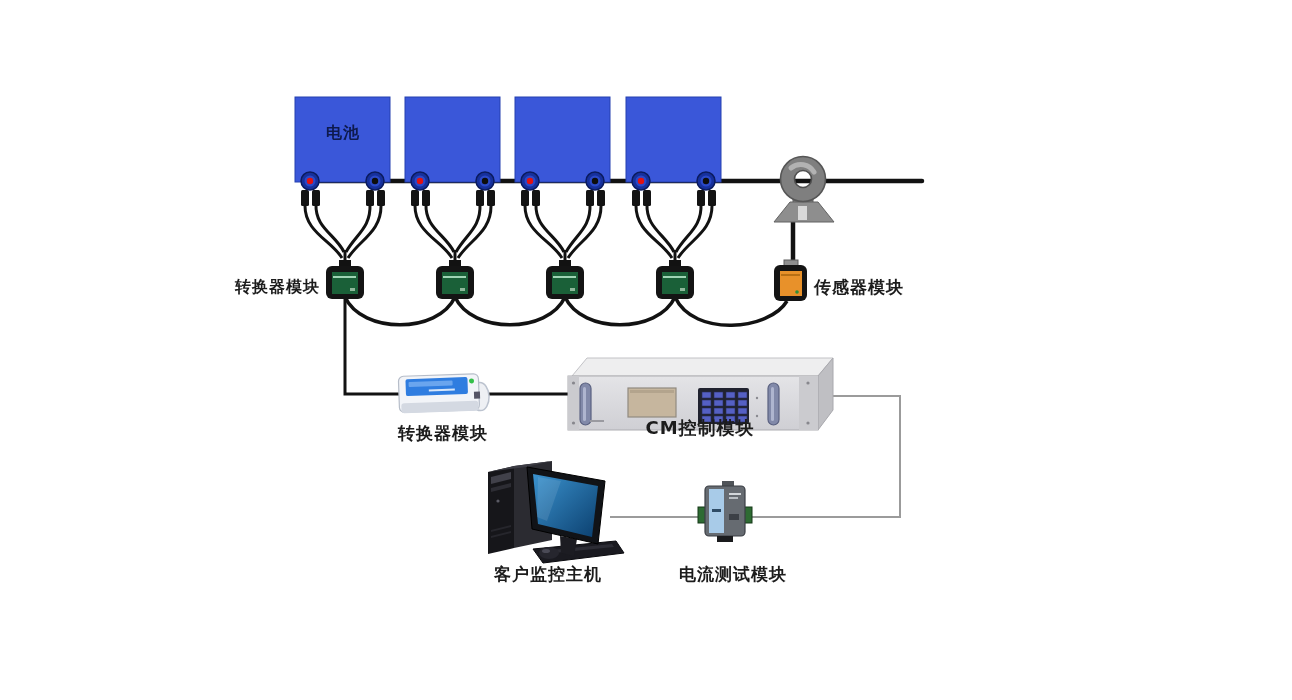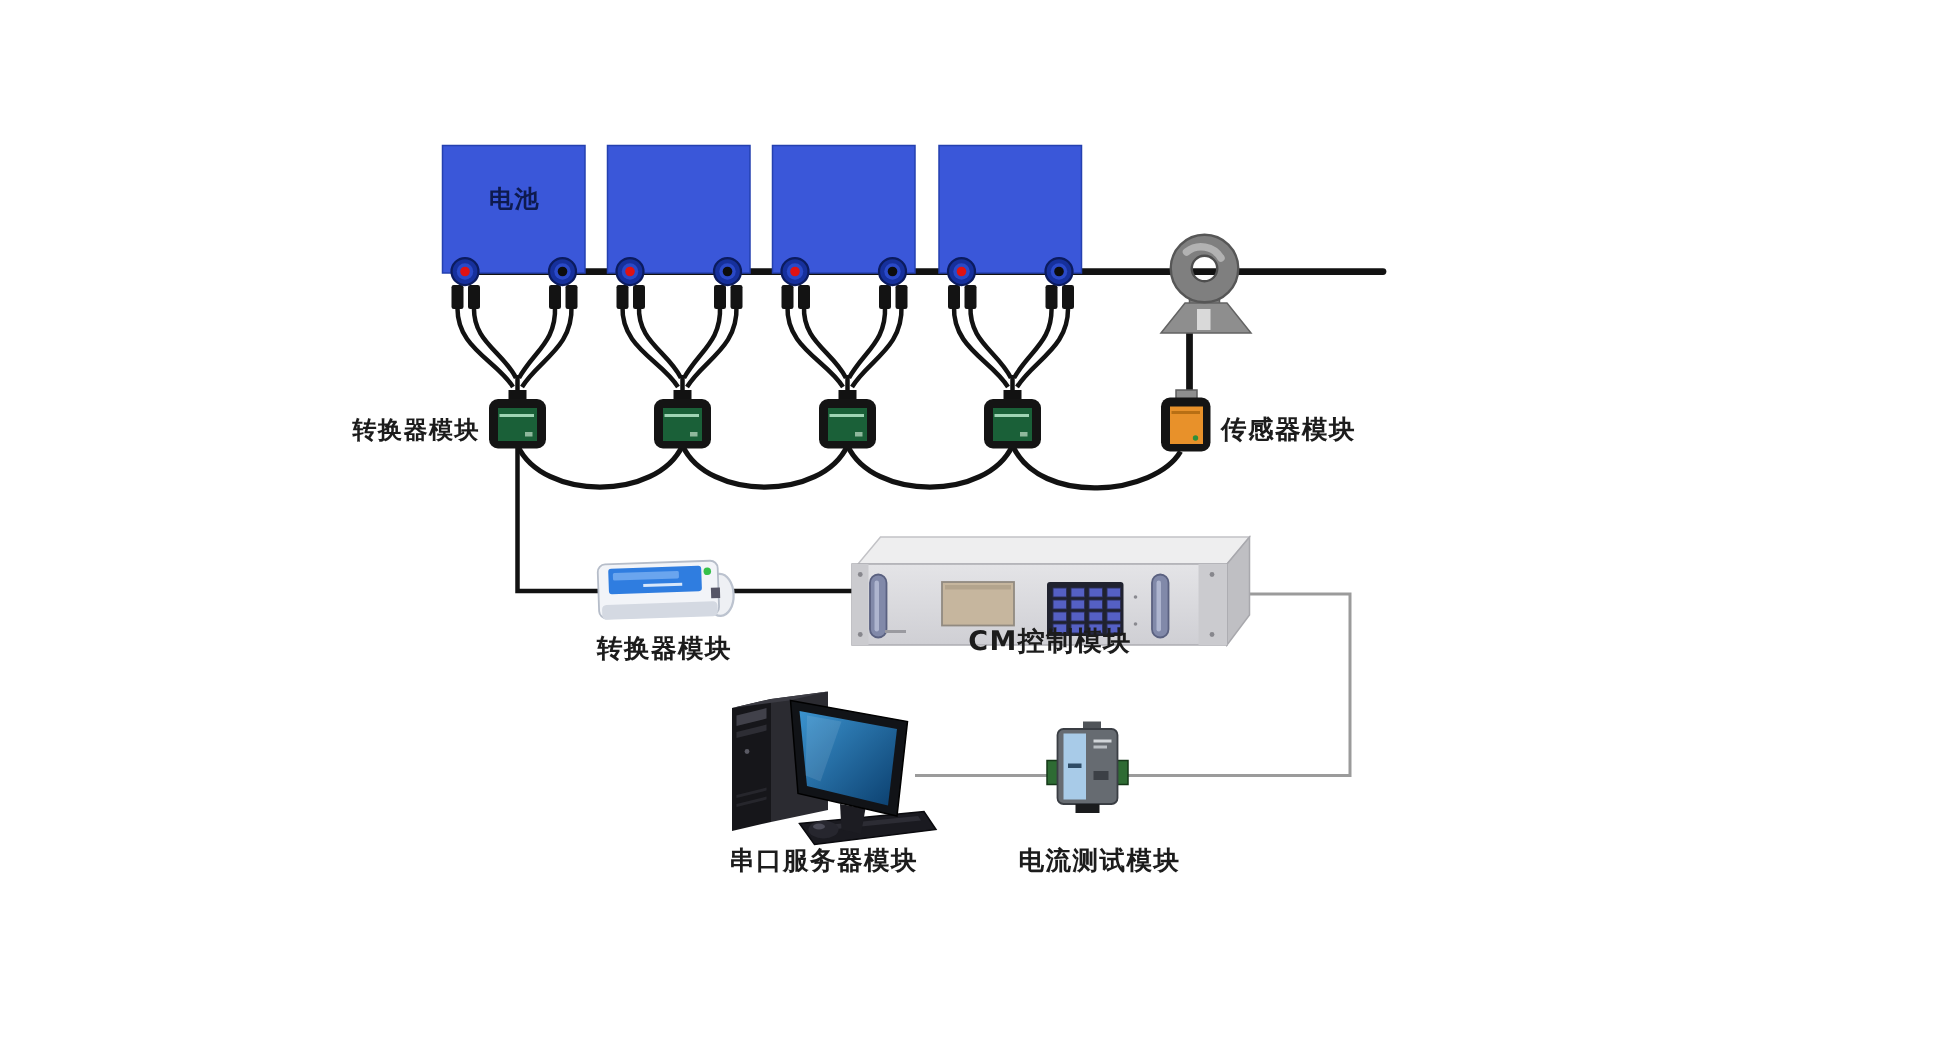--- a/index.html
+++ b/index.html
@@ -292,15 +292,15 @@
     <rect x="729" y="514" width="10" height="6" fill="#3c4046"></rect>
     <rect x="717" y="536" width="16" height="6" fill="#1a1b1d"></rect>
   </g>
 </svg>
 
 <div class="lbl battery-lbl center" style="left:307px;top:123px;width:72px;">电池</div>
 <div class="lbl right" style="left:224px;top:277px;width:96px;font-size:16px;">转换器模块</div>
 <div class="lbl" style="left:814px;top:277px;">传感器模块</div>
 <div class="lbl center" style="left:388px;top:423px;width:110px;">转换器模块</div>
 <div class="lbl center" style="left:635px;top:418px;width:130px;font-size:18px;">CM控制模块</div>
-<div class="lbl center" style="left:486px;top:564px;width:124px;">串口服务器模块</div>
+<div class="lbl center" style="left:486px;top:564px;width:124px;">客户监控主机</div>
 <div class="lbl center" style="left:666px;top:564px;width:134px;">电流测试模块</div>
 </div>
 
 </body></html>

